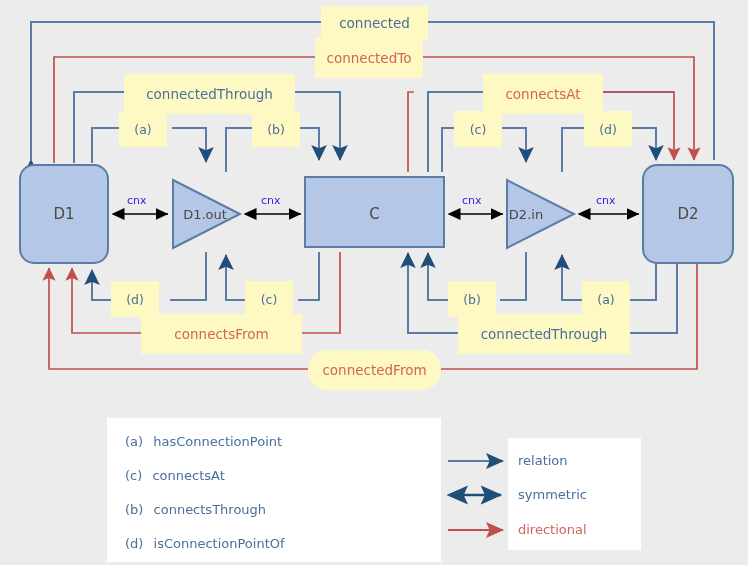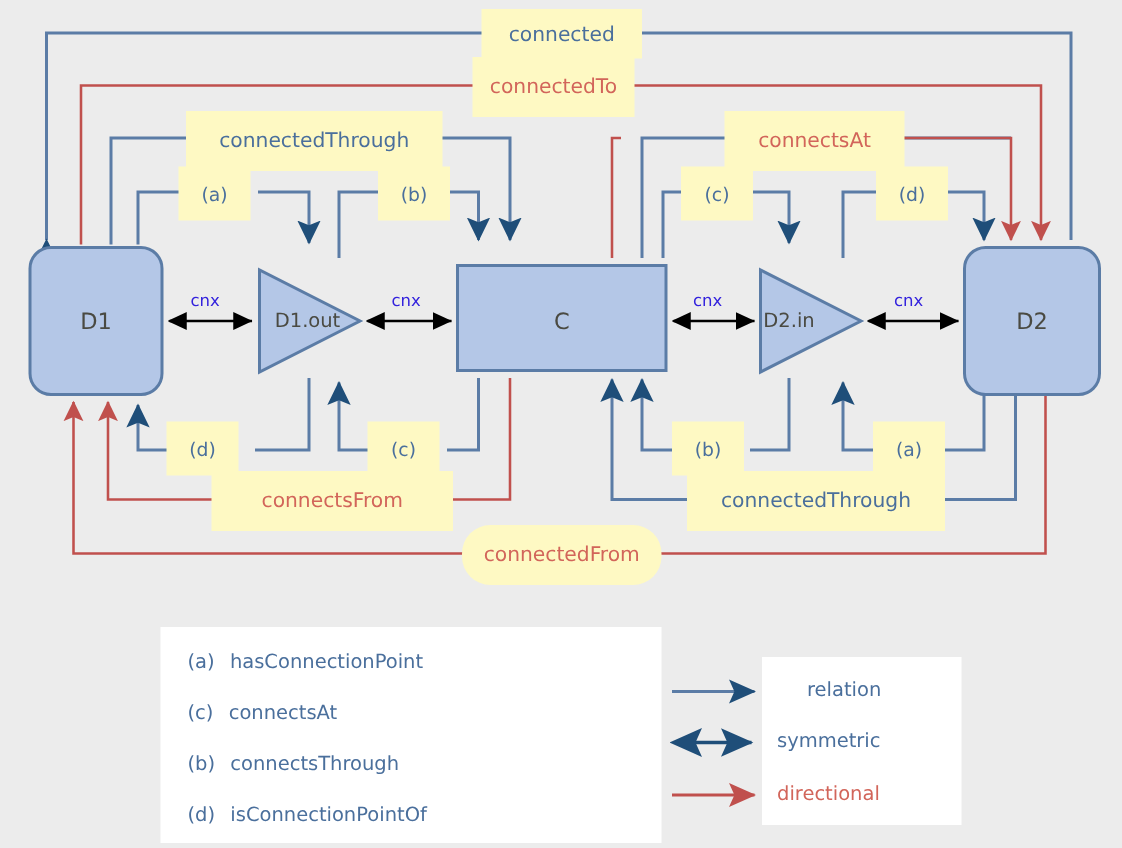--- a/index.html
+++ b/index.html
@@ -215,18 +215,18 @@
       <span style="margin-right: 6px;">(b)</span>
       <span>connectsThrough</span>
     </div>
     <div class="row">
       <span style="margin-right: 6px;">(d)</span>
       <span>isConnectionPointOf</span>
     </div>
   </div>
 
   <div id="legend-right">
-    <div class="row" style="top:15px;margin-left:20px;">relation</div>
+    <div class="row" style="top:15px;">relation</div>
     <div class="row" style="top:49px;">symmetric</div>
     <div class="row red" style="top:84px;">directional</div>
   </div>
 
 </div>
 
 </body></html>

